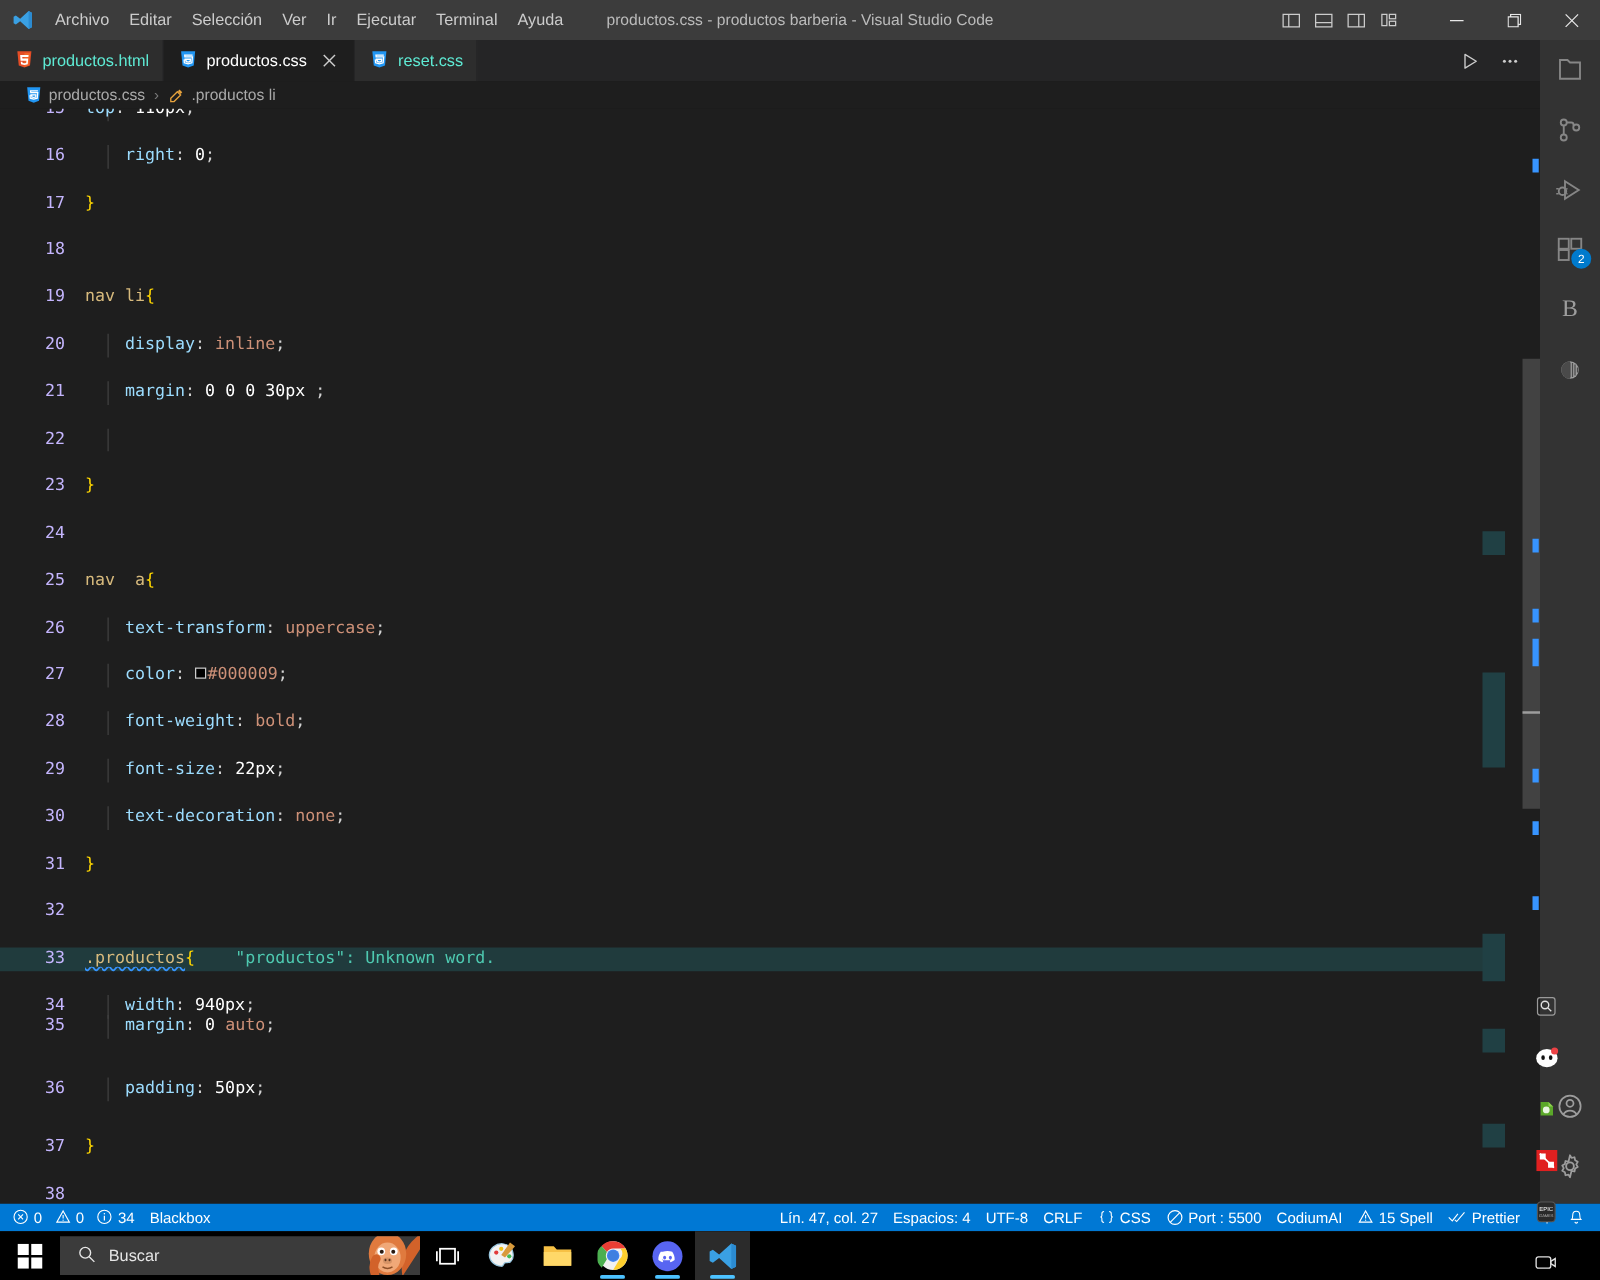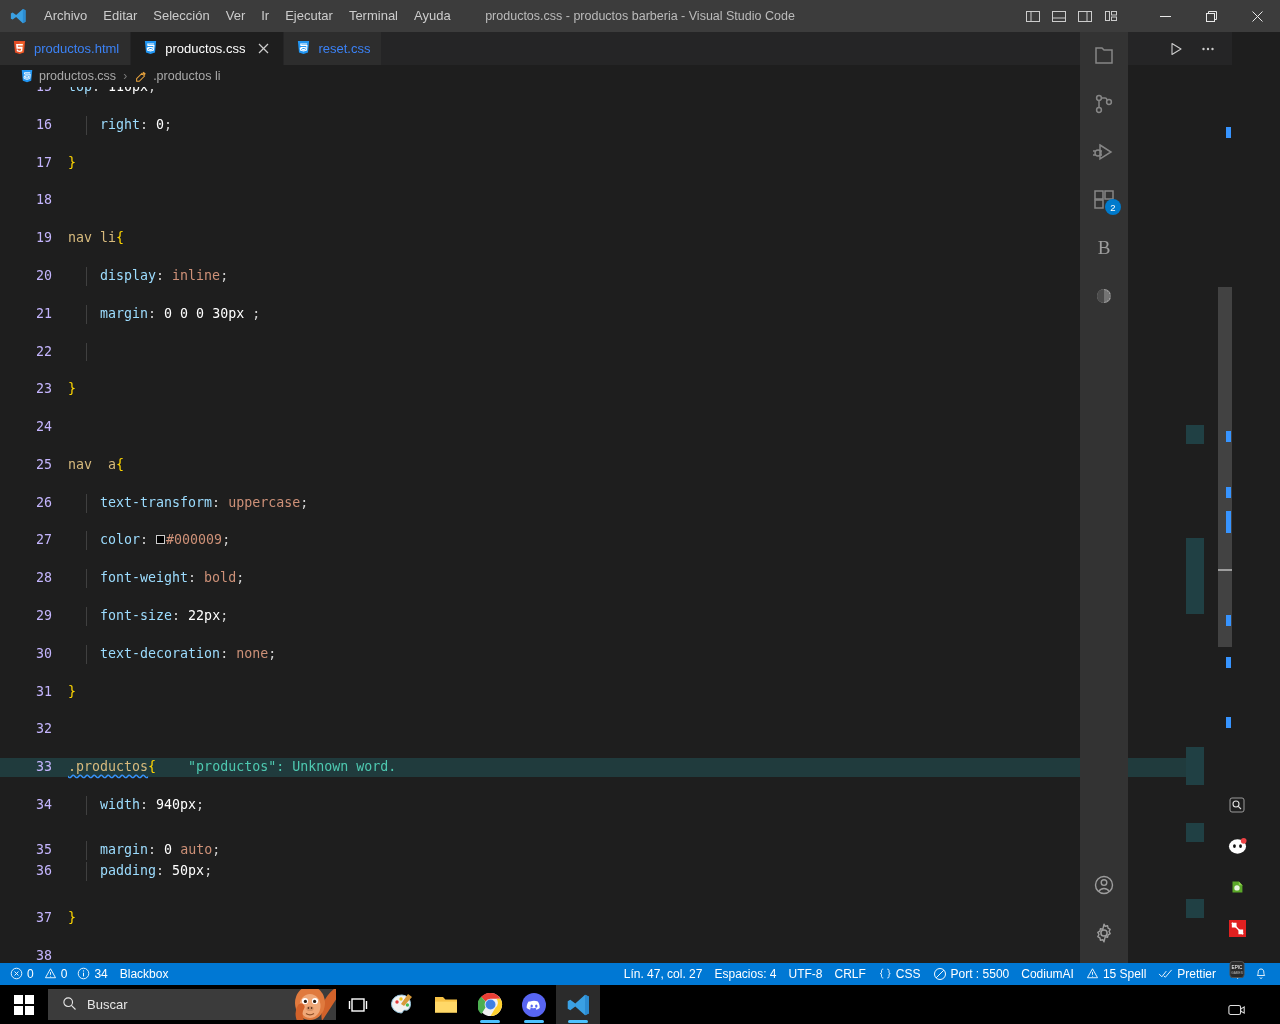--- a/index.html
+++ b/index.html
@@ -2,21 +2,21 @@
 <html><head>
 <meta charset="utf-8">
 <style>
   * { margin:0; padding:0; box-sizing:border-box; }
   html, body {
     width:1280px; height:1024px; overflow:hidden;
     background:#1e1e1e;
     font-family:"Liberation Sans", sans-serif;
     -webkit-font-smoothing:antialiased;
   }
-  .app { position:relative; width:1128px; height:1024px; }
+  .app { position:relative; width:1280px; height:1024px; }
 
   
   .titlebar {
     position:absolute; top:0; left:0; width:1280px; height:32px;
     background:#3c3c3c; display:flex; align-items:center;
     font-size:13px; color:#cccccc;
   }
   .vscode-logo { width:36px; height:32px; display:flex; align-items:center; justify-content:center; }
   .menu { display:flex; align-items:center; height:32px; }
   .menu-item { padding:0 8px; height:22px; line-height:22px; font-size:13px; color:#cccccc; white-space:nowrap; }
@@ -30,21 +30,21 @@
   .wbtn { width:46px; height:32px; display:flex; align-items:center; justify-content:center; }
 
   
   .tabbar {
     position:absolute; top:32px; left:0; width:1232px; height:33px;
     background:#252526; display:flex; align-items:stretch;
   }
   .tab {
     display:flex; align-items:center; gap:7px;
     padding:0 11px 0 12px; height:33px;
-    font-size:13px; color:#3b82f6; background:#2d2d2d;
+    font-size:13px; color:#5eead4; background:#2d2d2d;
     border-right:1px solid #252526; position:relative; white-space:nowrap;
   }
   .tab.active { background:#1e1e1e; color:#ffffff; }
   .tab .close-x { width:17px; height:17px; display:flex; align-items:center; justify-content:center;
     font-size:13px; color:#cccccc; margin-left:3px; }
   .tabbar-actions { margin-left:auto; display:flex; align-items:center; gap:4px; padding-right:10px; }
   .tb-act { width:28px; height:28px; display:flex; align-items:center; justify-content:center; color:#cccccc; }
 
   
   .breadcrumb {
@@ -300,21 +300,21 @@
         <div class="line" style="top: 189px;"><span class="ln">25</span><span class="code"><span class="t-elem">nav</span><span class="t-punc">  </span><span class="t-elem">a</span><span class="t-brace">{</span></span></div>
         <div class="line" style="top: 207.9px;"><span class="ln">26</span><span class="guide"></span><span class="code"><span class="t-punc">    </span><span class="t-prop">text-transform</span><span class="t-punc">: </span><span class="t-val">uppercase</span><span class="t-punc">;</span></span></div>
         <div class="line" style="top: 226.8px;"><span class="ln">27</span><span class="guide"></span><span class="code"><span class="t-punc">    </span><span class="t-prop">color</span><span class="t-punc">: </span><span class="swatch" style="background: rgb(0, 0, 0);"></span><span class="t-val">#000009</span><span class="t-punc">;</span></span></div>
         <div class="line" style="top: 245.7px;"><span class="ln">28</span><span class="guide"></span><span class="code"><span class="t-punc">    </span><span class="t-prop">font-weight</span><span class="t-punc">: </span><span class="t-val">bold</span><span class="t-punc">;</span></span></div>
         <div class="line" style="top: 264.6px;"><span class="ln">29</span><span class="guide"></span><span class="code"><span class="t-punc">    </span><span class="t-prop">font-size</span><span class="t-punc">: </span><span class="t-num">22px</span><span class="t-punc">;</span></span></div>
         <div class="line" style="top: 283.5px;"><span class="ln">30</span><span class="guide"></span><span class="code"><span class="t-punc">    </span><span class="t-prop">text-decoration</span><span class="t-punc">: </span><span class="t-val">none</span><span class="t-punc">;</span></span></div>
         <div class="line" style="top: 302.4px;"><span class="ln">31</span><span class="code"><span class="t-brace">}</span></span></div>
         <div class="line" style="top: 321.3px;"><span class="ln">32</span><span class="code"></span></div>
         <div class="line hl" style="top: 340.2px;"><span class="ln">33</span><span class="code"><span class="t-cls squig">.productos</span><span class="t-brace">{</span><span class="t-punc">    </span><span class="t-hint">"productos": Unknown word.</span></span></div>
         <div class="line" style="top: 359.1px;"><span class="ln">34</span><span class="guide"></span><span class="code"><span class="t-punc">    </span><span class="t-prop">width</span><span class="t-punc">: </span><span class="t-num">940px</span><span class="t-punc">;</span></span></div>
-        <div class="line" style="top: 385px;"><span class="ln">35</span><span class="guide"></span><span class="code"><span class="t-punc">    </span><span class="t-prop">margin</span><span class="t-punc">: </span><span class="t-num">0</span><span class="t-punc"> </span><span class="t-val">auto</span><span class="t-punc">;</span></span></div>
+        <div class="line" style="top: 356px;"><span class="ln">35</span><span class="guide"></span><span class="code"><span class="t-punc">    </span><span class="t-prop">margin</span><span class="t-punc">: </span><span class="t-num">0</span><span class="t-punc"> </span><span class="t-val">auto</span><span class="t-punc">;</span></span></div>
         <div class="line" style="top: 387px;"><span class="ln">36</span><span class="guide"></span><span class="code"><span class="t-punc">    </span><span class="t-prop">padding</span><span class="t-punc">: </span><span class="t-num">50px</span><span class="t-punc">;</span></span></div>
         <div class="line" style="top: 415.8px;"><span class="ln">37</span><span class="code"><span class="t-brace">}</span></span></div>
         <div class="line" style="top: 434.7px;"><span class="ln">38</span><span class="code"></span></div>
       </div>
 
     <div class="minimap">
       <div class="ov-hl" style="top:338px;height:19px;"></div>
       <div class="ov-hl" style="top:451px;height:76px;"></div>
       <div class="ov-hl" style="top:660px;height:38px;"></div>
       <div class="ov-hl" style="top:736px;height:19px;"></div>

